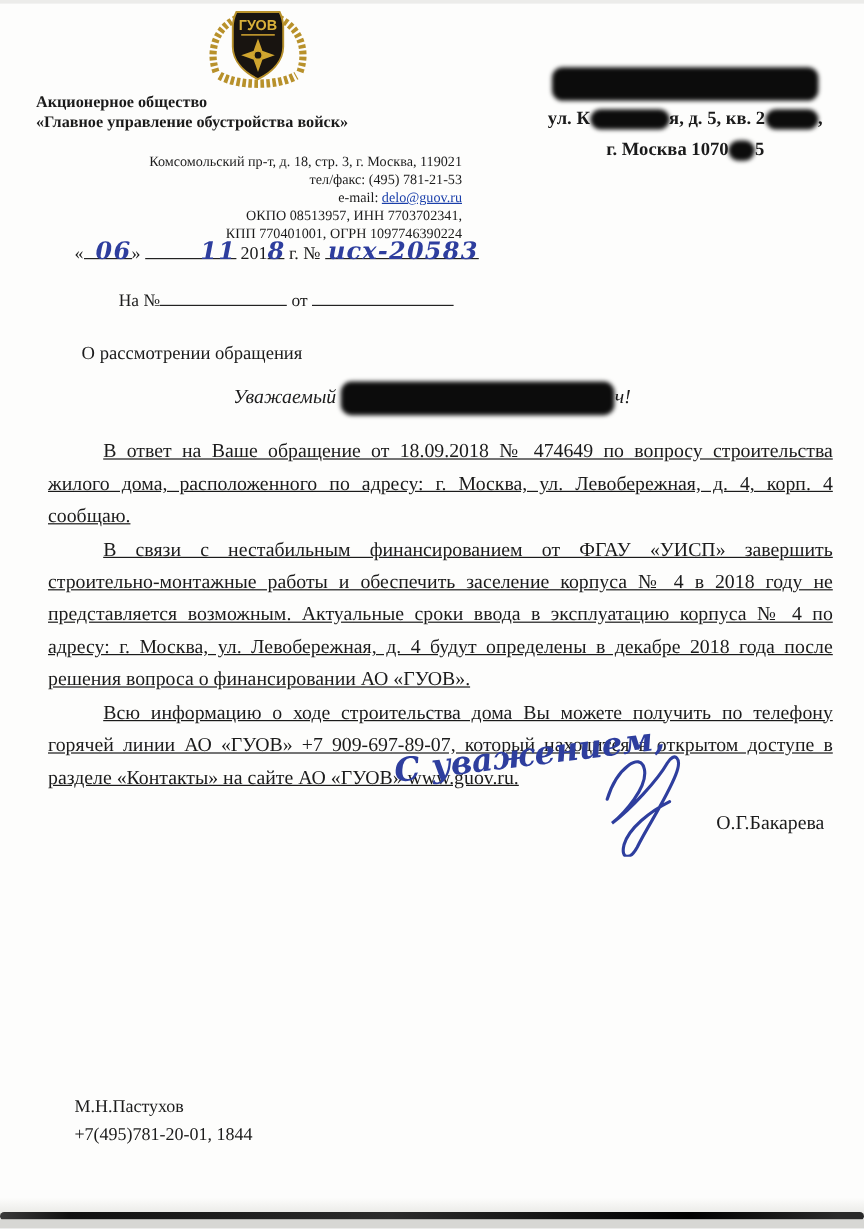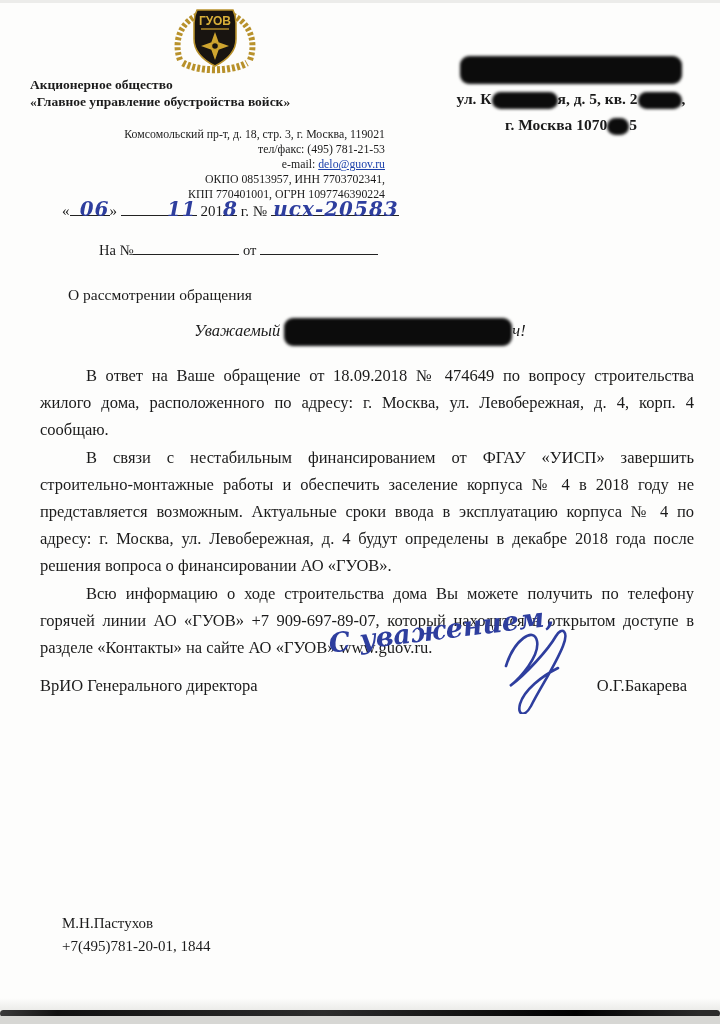--- a/index.html
+++ b/index.html
@@ -35,21 +35,21 @@
   .redact{display:inline-block;background:#0c0c0c;border-radius:9px;filter:blur(1.6px);vertical-align:middle;}
   .redact-name{width:222px;height:28px;margin-bottom:2px;}
   .redact-street{width:66px;height:17px;}
   .redact-apt{width:44px;height:17px;}
   .redact-zip{width:22px;height:17px;}
 
   .subject{position:absolute;left:68px;top:286px;font-size:15.5px;}
   .salutation{position:absolute;left:0;top:318px;width:720px;text-align:center;font-size:16.5px;font-style:italic;}
   .redact-greet{width:228px;height:28px;}
 
-  .body-text{position:absolute;left:40px;top:362px;width:654px;font-size:16.5px;line-height:27.2px;text-align:justify;}
+  .body-text{position:absolute;left:40px;top:362px;width:654px;font-size:16.5px;line-height:27.2px;text-align:justify;text-decoration:underline;}
   .body-text p{margin:0;text-indent:46px;}
 
   .regards{position:absolute;left:328px;top:614px;font-size:27px;transform:rotate(-7deg);}
   .sig{position:absolute;left:478px;top:622px;}
   .closing-title{position:absolute;left:40px;top:676px;font-size:16.5px;}
   .closing-name{position:absolute;right:33px;top:676px;font-size:16.5px;}
 
   .footer{position:absolute;left:62px;top:912px;font-size:15px;line-height:23px;}
 </style>
 </head>
@@ -111,21 +111,20 @@
     <p>В ответ на Ваше обращение от 18.09.2018 № 474649 по вопросу строительства жилого дома, расположенного по адресу: г. Москва, ул. Левобережная, д. 4, корп. 4 сообщаю.</p>
     <p>В связи с нестабильным финансированием от ФГАУ «УИСП» завершить строительно-монтажные работы и обеспечить заселение корпуса № 4 в 2018 году не представляется возможным. Актуальные сроки ввода в эксплуатацию корпуса № 4 по адресу: г. Москва, ул. Левобережная, д. 4 будут определены в декабре 2018 года после решения вопроса о финансировании АО «ГУОВ».</p>
     <p>Всю информацию о ходе строительства дома Вы можете получить по телефону горячей линии АО «ГУОВ» +7 909-697-89-07, который находится в открытом доступе в разделе «Контакты» на сайте АО «ГУОВ» www.guov.ru.</p>
   </div>
 
   <div class="regards hw">С уважением,</div>
   <svg class="sig" width="104" height="92" viewBox="0 0 104 92">
     <path d="M28,44 C36,18 56,4 59,19 C62,34 42,56 32,64 C48,52 70,28 78,14 C84,4 91,9 85,24 C77,44 62,66 53,84 C47,95 39,94 42,82 C46,68 64,54 80,46" fill="none" stroke="#2e3e9e" stroke-width="2.6" stroke-linecap="round"></path>
   </svg>
 
-  <div class="closing-title">ВрИО Генерального директора</div>
   <div class="closing-name">О.Г.Бакарева</div>
 
   <div class="footer">
     <div>М.Н.Пастухов</div>
     <div>+7(495)781-20-01, 1844</div>
   </div>
 
   <div class="scan-bottom-fade"></div>
   <div class="scan-bottom-line"></div>
   <div class="scan-bottom-gray"></div>

